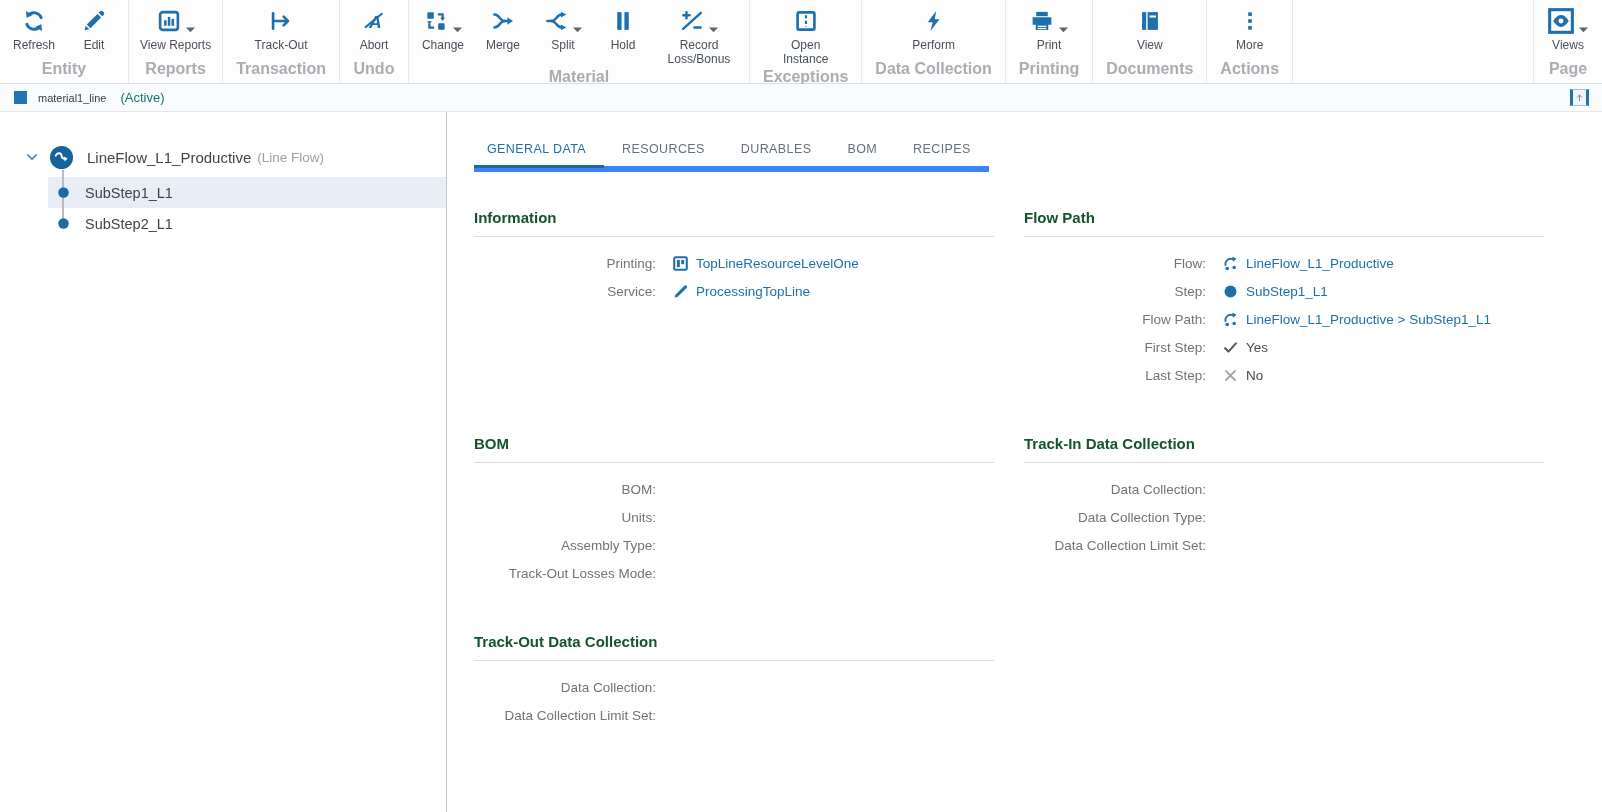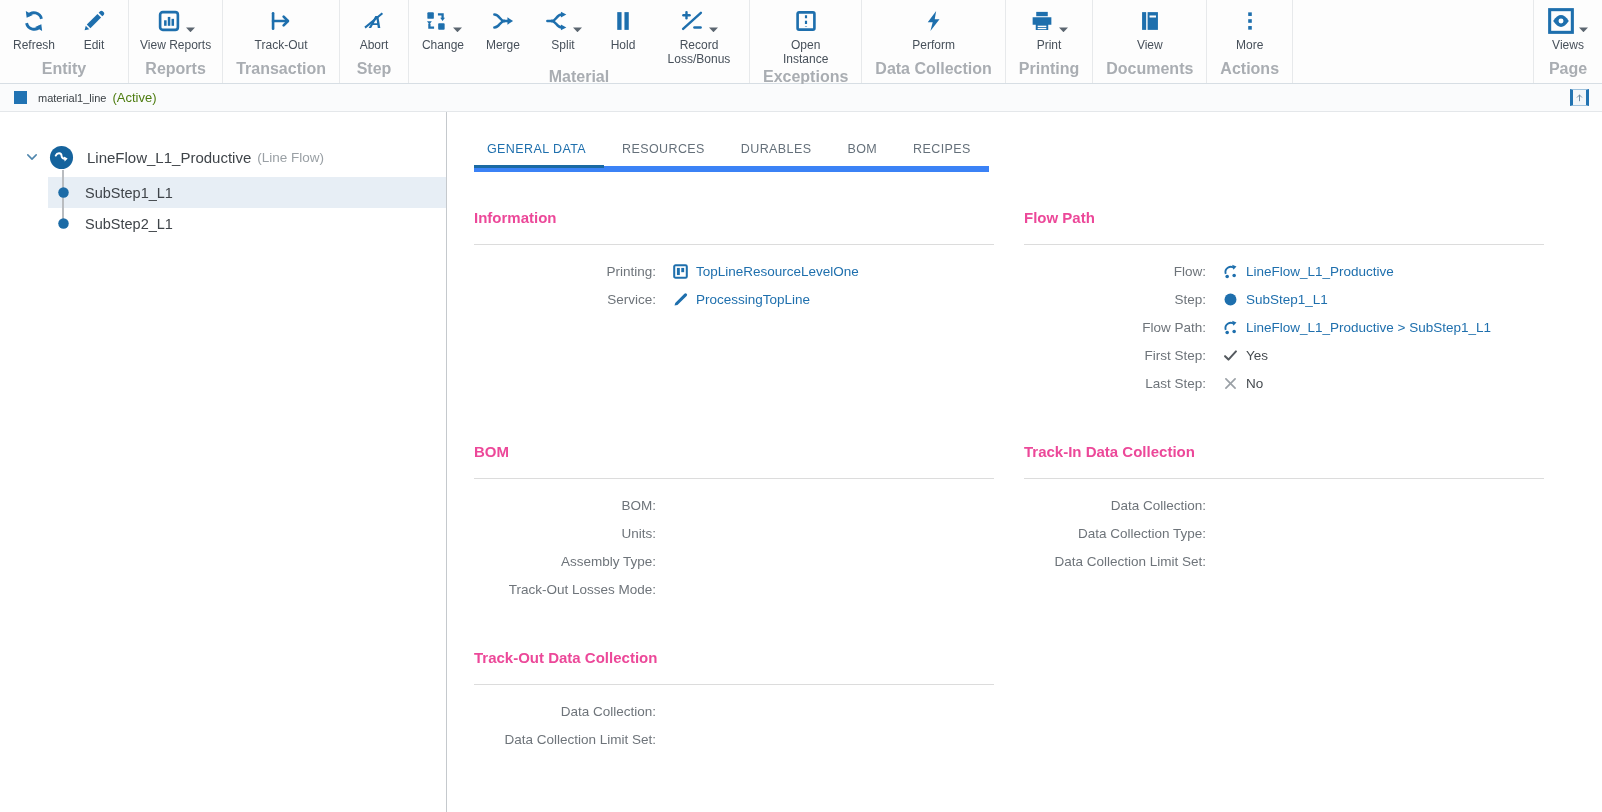--- a/index.html
+++ b/index.html
@@ -20,21 +20,21 @@
   .tb-btn--boxed .icon { width:26px; height:26px; }
   .tb-caret { width:9px; height:6px; color:#5c6670; display:inline-block; }
   .tb-btn-label { font-size:12px; color:#47505a; text-align:center; line-height:1.2; margin-top:1px; }
   .icon svg { width:100%; height:100%; display:block; }
 
   
   #entitybar { height:28px; background:#fafbfc; border-bottom:1px solid #e4e7ea;
     display:flex; align-items:center; padding-left:14px; flex:0 0 auto; }
   .entity-square { width:13px; height:13px; background:#2173b3; margin-right:11px; }
   .entity-title { font-size:11px; color:#3a4045; }
-  .entity-status { font-size:13px; color:#4d7c0f; margin-left:6px; }
+  .entity-status { font-size:13px; color:#0f766e; margin-left:14px; }
   .corner-btn { margin-left:auto; margin-right:13px; width:19px; height:17px;
     border-top:1px solid #9fc2dd; border-bottom:1px solid #9fc2dd;
     border-left:3px solid #2273b1; border-right:3px solid #2273b1;
     display:flex; align-items:center; justify-content:center; cursor:pointer; color:#6e8ba2; background:#f2f6f9; }
   .corner-btn .icon { width:11px; height:11px; }
 
   
   #main { flex:1; display:flex; min-height:0; }
   #sidebar { width:447px; flex:0 0 447px; border-right:1px solid #c5c9cd; position:relative; }
   #tree { padding-top:30px; position:relative; }
@@ -58,21 +58,21 @@
   .tab:first-child { padding-left:13px; }
   .tab--active { color:#1e6fad; border-bottom-color:#1a6aa3; }
 
   #sections { margin-top:37px; display:grid; grid-template-columns:520px 520px;
     column-gap:30px; row-gap:46px; align-items:start; }
   .sec--information { grid-column:1; grid-row:1; }
   .sec--flow_path   { grid-column:2; grid-row:1; }
   .sec--bom         { grid-column:1; grid-row:2; }
   .sec--track_in    { grid-column:2; grid-row:2; }
   .sec--track_out   { grid-column:1; grid-row:3; }
-  .sec-title { font-size:15px; font-weight:700; color:#ec4899; padding-bottom:18px; border-bottom:1px solid #dcdcdc; }
+  .sec-title { font-size:15px; font-weight:700; color:#14532d; padding-bottom:10px; border-bottom:1px solid #dcdcdc; }
   .sec-rows { margin-top:12px; }
   .f-row { height:28px; display:flex; align-items:center; }
   .f-label { width:182px; flex:0 0 182px; text-align:right; font-size:13.5px; color:#6e747a; }
   .f-value { margin-left:16px; display:flex; align-items:center; gap:7px; font-size:13.5px; color:#464b50;text-align:center; }
   .f-value .icon { width:17px; height:17px; color:#1e6fad; }
   .f-value .icon.vi-check { color:#555a5f; }
   .f-value .icon.vi-cross { color:#9aa0a6; }
   .f-text--link { color:#1e6fad; cursor:pointer; }
 </style>
 </head>
@@ -158,21 +158,21 @@
               <span class="icon">
                 <svg viewBox="0 0 20 20">
                   <text x="11" y="15.5" text-anchor="middle" font-family="Liberation Sans, sans-serif" font-size="14.5" font-style="italic" font-weight="bold" fill="currentColor">A</text>
                   <path d="M2.5 15.5 17 3.5" stroke="currentColor" stroke-width="1.7"></path>
                 </svg>
               </span>
             </div>
             <div class="tb-btn-label">Abort</div>
           </div>
         </div>
-        <div class="tb-grouplabel">Step</div>
+        <div class="tb-grouplabel">Undo</div>
       </div>
       <div class="tb-group">
         <div class="tb-btnrow">
           <div class="tb-btn">
             <div class="tb-btn-top">
               <span class="icon">
                 <svg viewBox="0 0 20 20">
                   <rect x="2.8" y="2.8" width="5.4" height="5.4" rx=".8" fill="currentColor"></rect>
                   <rect x="11.8" y="11.8" width="5.4" height="5.4" rx=".8" fill="currentColor"></rect>
                   <g stroke="currentColor" stroke-width="1.9" fill="none">

